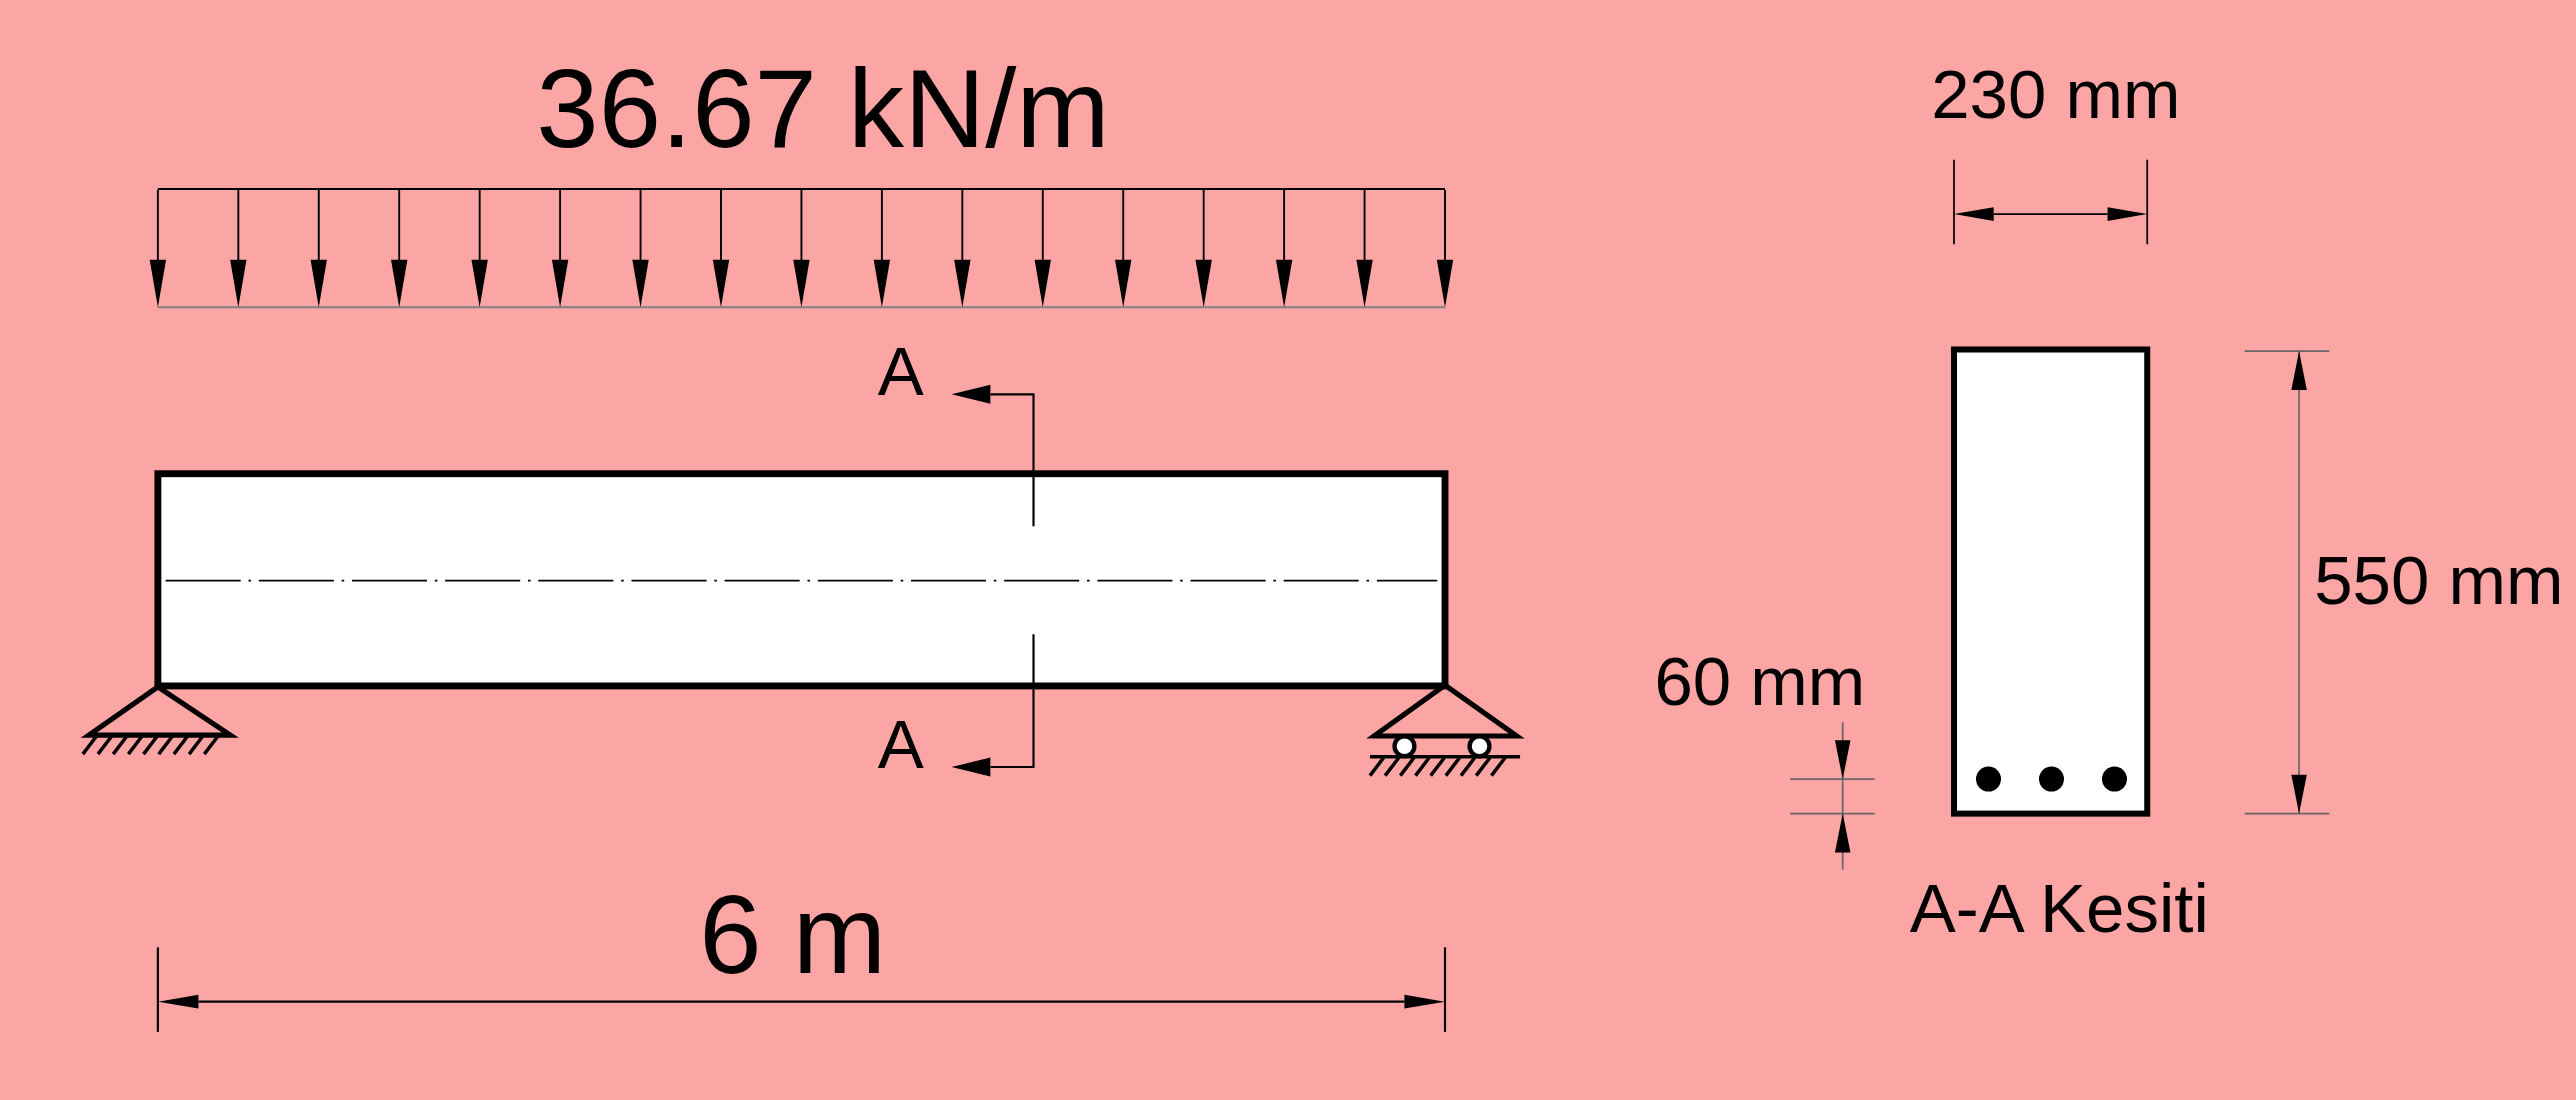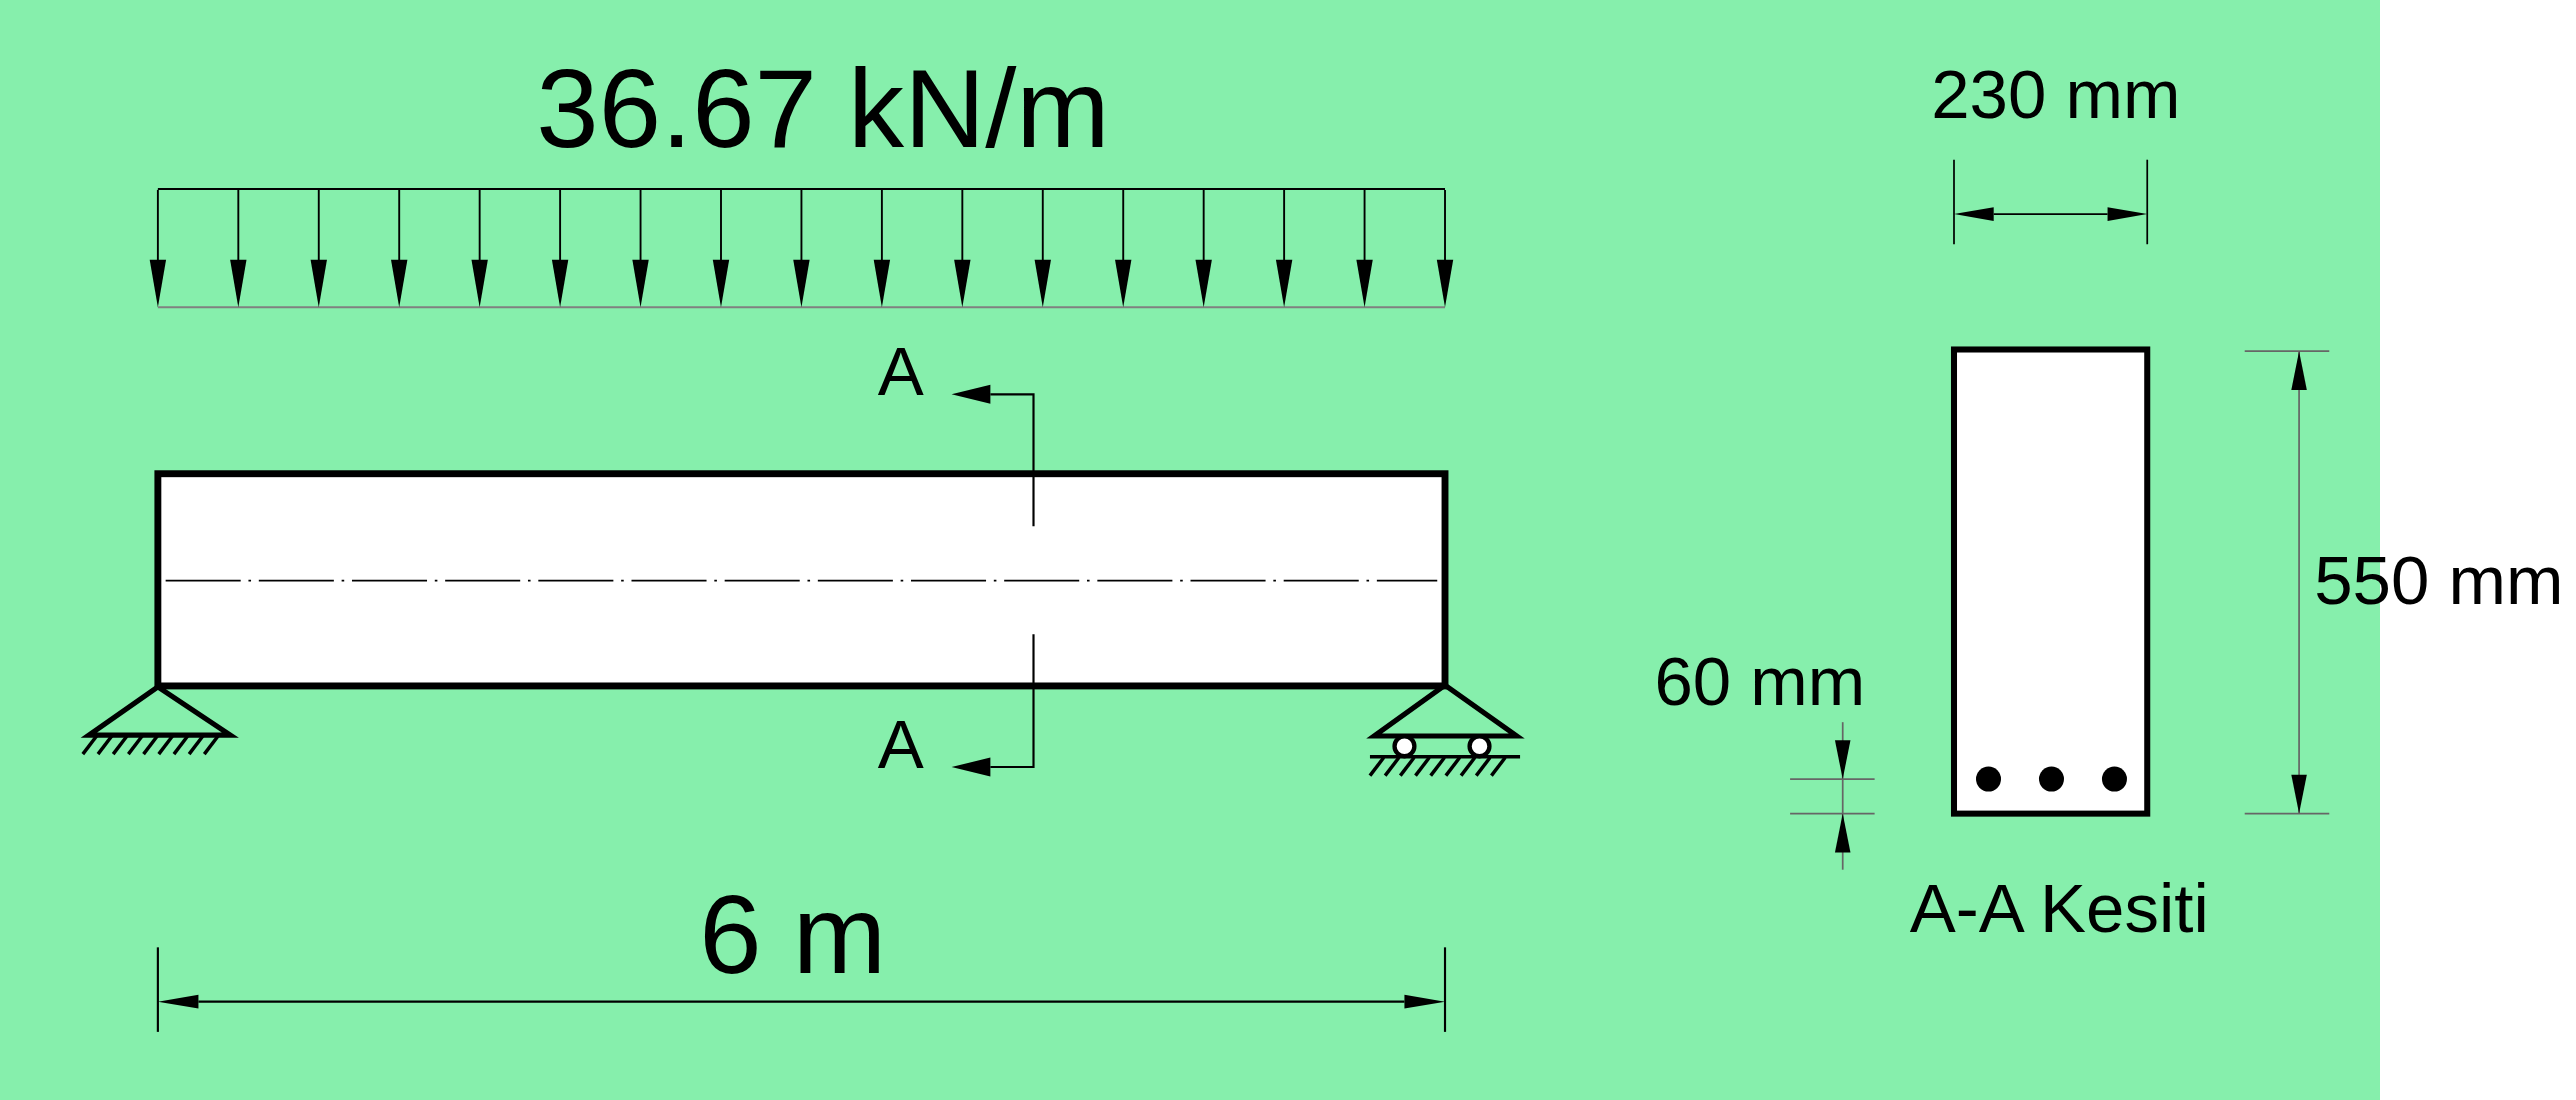--- a/index.html
+++ b/index.html
@@ -1,24 +1,24 @@
 <!DOCTYPE html>
 <html style="font-size:14px"><head>
 <meta charset="utf-8">
 <style>
   html, body {
     margin: 0;
     padding: 0;
     background: #ffffff;
   }
   .canvas {
-    width: 2380px;
+    width: 2576px;
     height: 1101px;
     position: relative;
-    background: #86efac;
+    background: #fca5a5;
     font-family: "Liberation Sans", sans-serif;
   }
   svg { display: block; }
   text {
     font-family: "Liberation Sans", sans-serif;
     fill: #000000;
   }
   .big-label  { font-size: 130px; }
   .mid-label  { font-size: 80px;  }
   .sec-label  { font-size: 80px;  }

